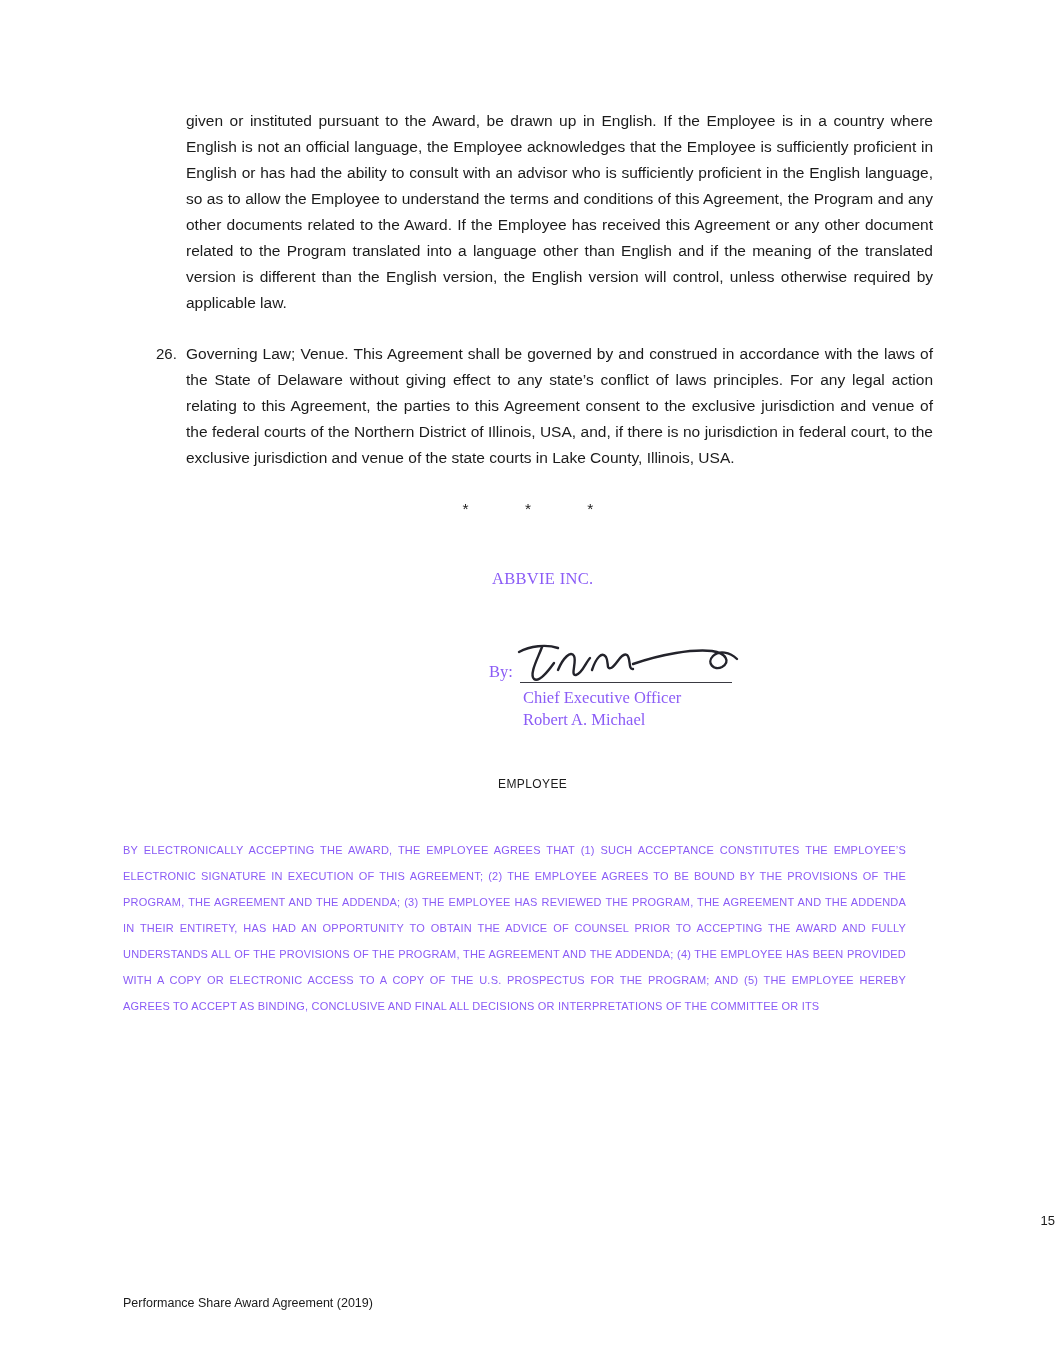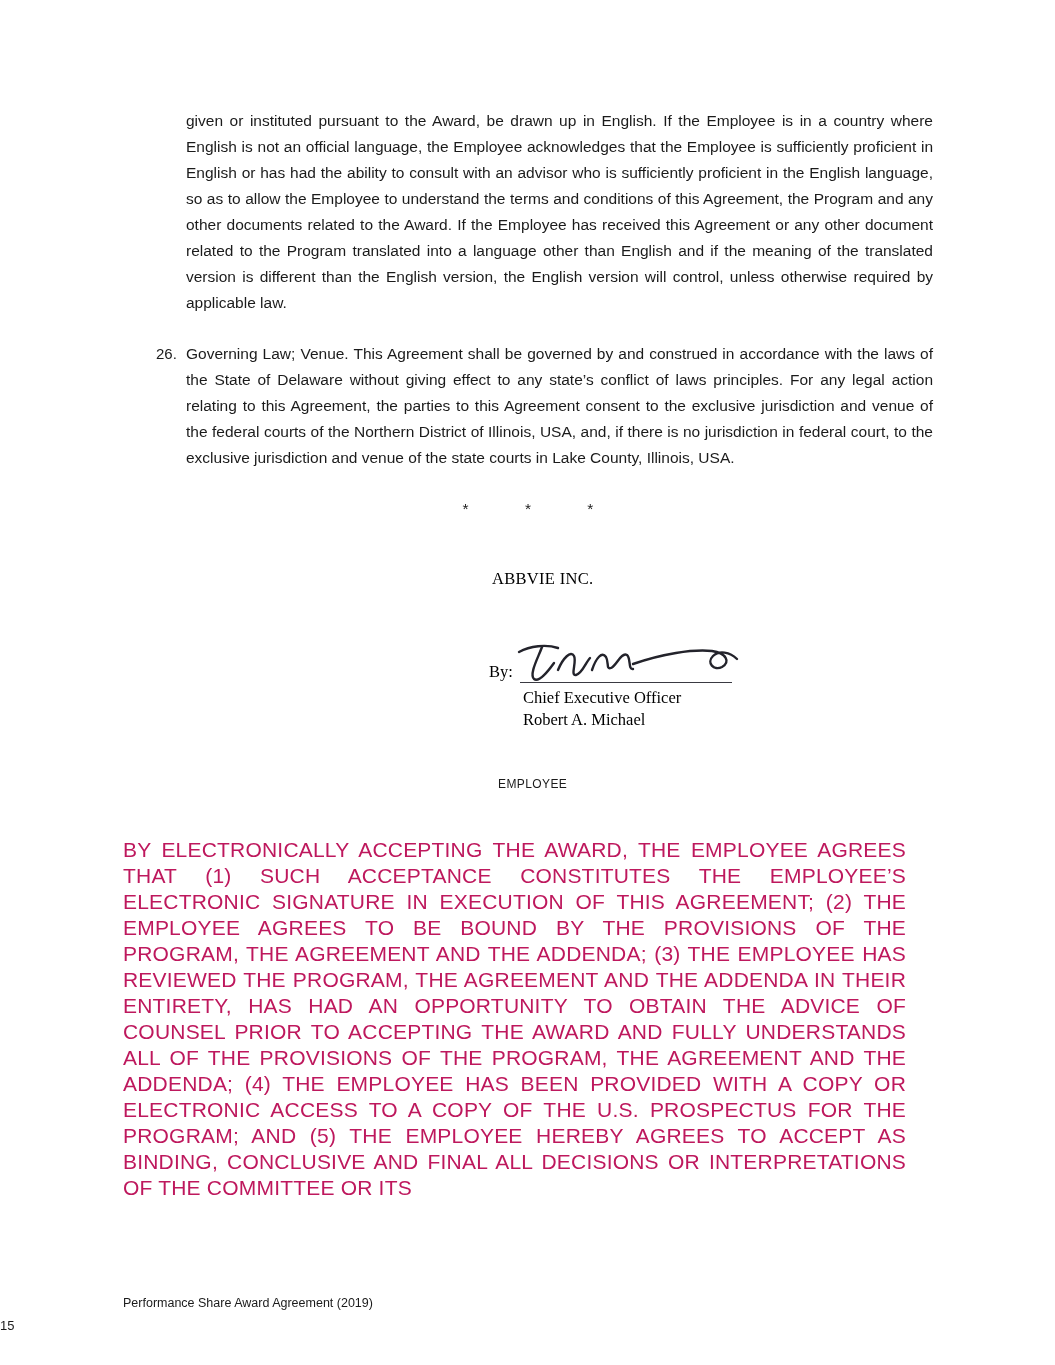--- a/index.html
+++ b/index.html
@@ -45,21 +45,21 @@
     line-height: 20px;
   }
   .stars-row span { display: inline-block; margin: 0 26px; }
   .witness { margin-top: 24px; }
 
   .company-block {
     margin-left: 366px;
     margin-top: 50px;
     font-family: "Liberation Serif", serif;
     font-size: 16.5px;
-    color: #000000;
+    color: #8b5cf6;
   }
   .company-name { margin-left: 3px; letter-spacing: 0.3px; }
   .by-row {
     margin-top: 50px;
     display: flex;
     align-items: flex-end;
     height: 44px;
   }
   .by-label { padding-bottom: 1px; }
   .sig-line {
@@ -86,34 +86,34 @@
   .employee-by {
     margin-left: 375px;
     margin-top: 40px;
     font-size: 16px;
   }
   .employee-by .esig-text { text-decoration: underline; text-underline-offset: 3px; }
 
   .caps-para {
     margin-top: 46px;
     width: 783px;
-    font-size: 21px;
+    font-size: 11px;
     line-height: 26px;
     letter-spacing: 0.2px;
     text-align: justify;
     text-align-last: left;
-    color: #be185d;
+    color: #8b5cf6;
   }
 
   .page-number {
     position: absolute;
     left: 0;
     right: 0;
-    top: 1318px;
-    text-align: left;
+    top: 1213px;
+    text-align: right;
     font-size: 13px;
   }
   .doc-footer {
     position: absolute;
     left: 123px;
     top: 1296px;
     font-size: 12.5px;
   }
 </style>
 </head>

